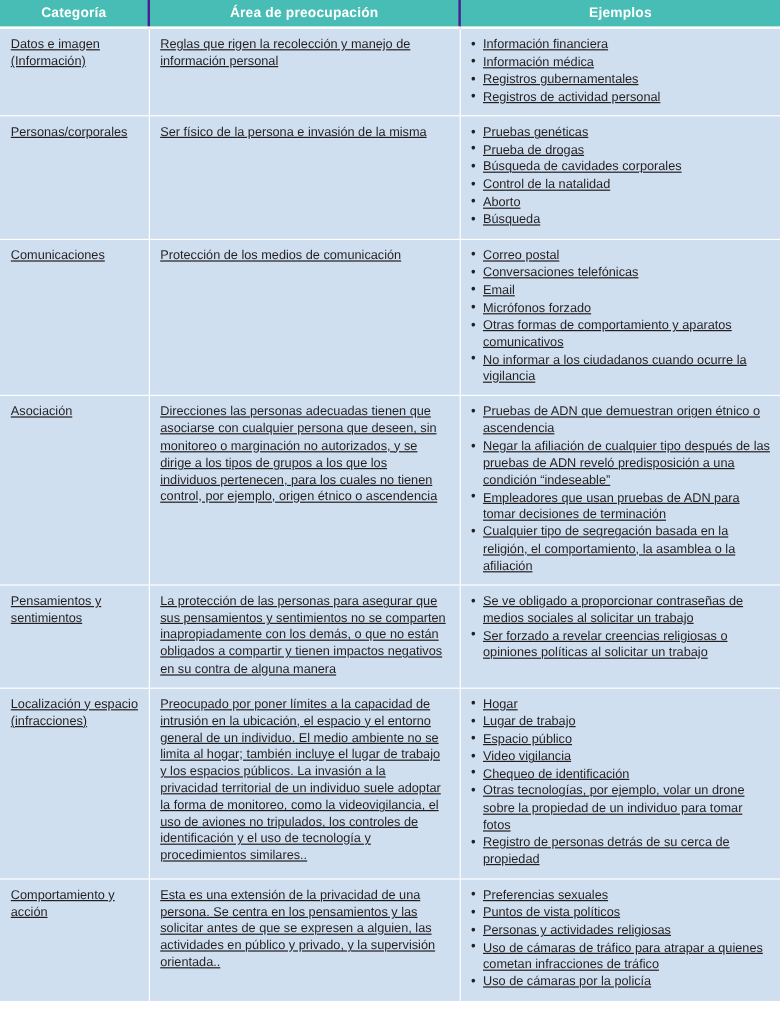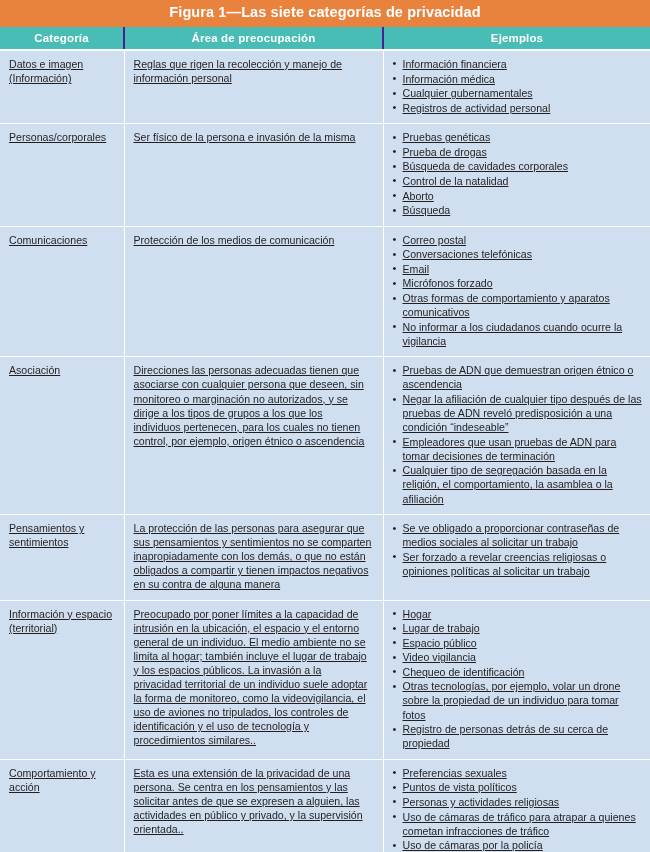--- a/index.html
+++ b/index.html
@@ -87,21 +87,20 @@
     font-size: 11px;
     line-height: 1.33;
   }
   .txt { display: block; white-space: pre-line; }
 </style>
 </head>
 <body>
 
 <div class="figure">
 
-  <div class="fig-title">Figura 1—Las siete categorías de privacidad</div>
 
   <table class="cat-table">
     <colgroup>
       <col class="c1">
         <col class="c2">
         <col class="c3">
     </colgroup>
     <thead>
       <tr>
         <th>Categoría</th>
@@ -114,21 +113,21 @@
           <td class="col-cat">
             <span class="txt">Datos e imagen (Información)</span>
           </td>
           <td class="col-area">
             <span class="txt">Reglas que rigen la recolección y manejo de información personal</span>
           </td>
           <td class="col-ex">
             <ul class="bullets">
               <li>Información financiera</li>
               <li>Información médica</li>
-              <li>Cualquier gubernamentales</li>
+              <li>Registros gubernamentales</li>
               <li>Registros de actividad personal</li>
             </ul>
           </td>
         </tr>
         <tr>
           <td class="col-cat">
             <span class="txt">Personas/corporales</span>
           </td>
           <td class="col-area">
             <span class="txt">Ser físico de la persona e invasión de la misma</span>
@@ -187,21 +186,21 @@
           </td>
           <td class="col-ex">
             <ul class="bullets">
               <li>Se ve obligado a proporcionar contraseñas de medios sociales al solicitar un trabajo</li>
               <li>Ser forzado a revelar creencias religiosas o opiniones políticas al solicitar un trabajo</li>
             </ul>
           </td>
         </tr>
         <tr>
           <td class="col-cat">
-            <span class="txt">Información y espacio (territorial)</span>
+            <span class="txt">Localización y espacio (infracciones)</span>
           </td>
           <td class="col-area">
             <span class="txt">Preocupado por poner límites a la capacidad de intrusión en la ubicación, el espacio y el entorno general de un individuo. El medio ambiente no se limita al hogar; también incluye el lugar de trabajo y los espacios públicos. La invasión a la privacidad territorial de un individuo suele adoptar la forma de monitoreo, como la videovigilancia, el uso de aviones no tripulados, los controles de identificación y el uso de tecnología y procedimientos similares..</span>
           </td>
           <td class="col-ex">
             <ul class="bullets">
               <li>Hogar</li>
               <li>Lugar de trabajo</li>
               <li>Espacio público</li>
               <li>Video vigilancia</li>

